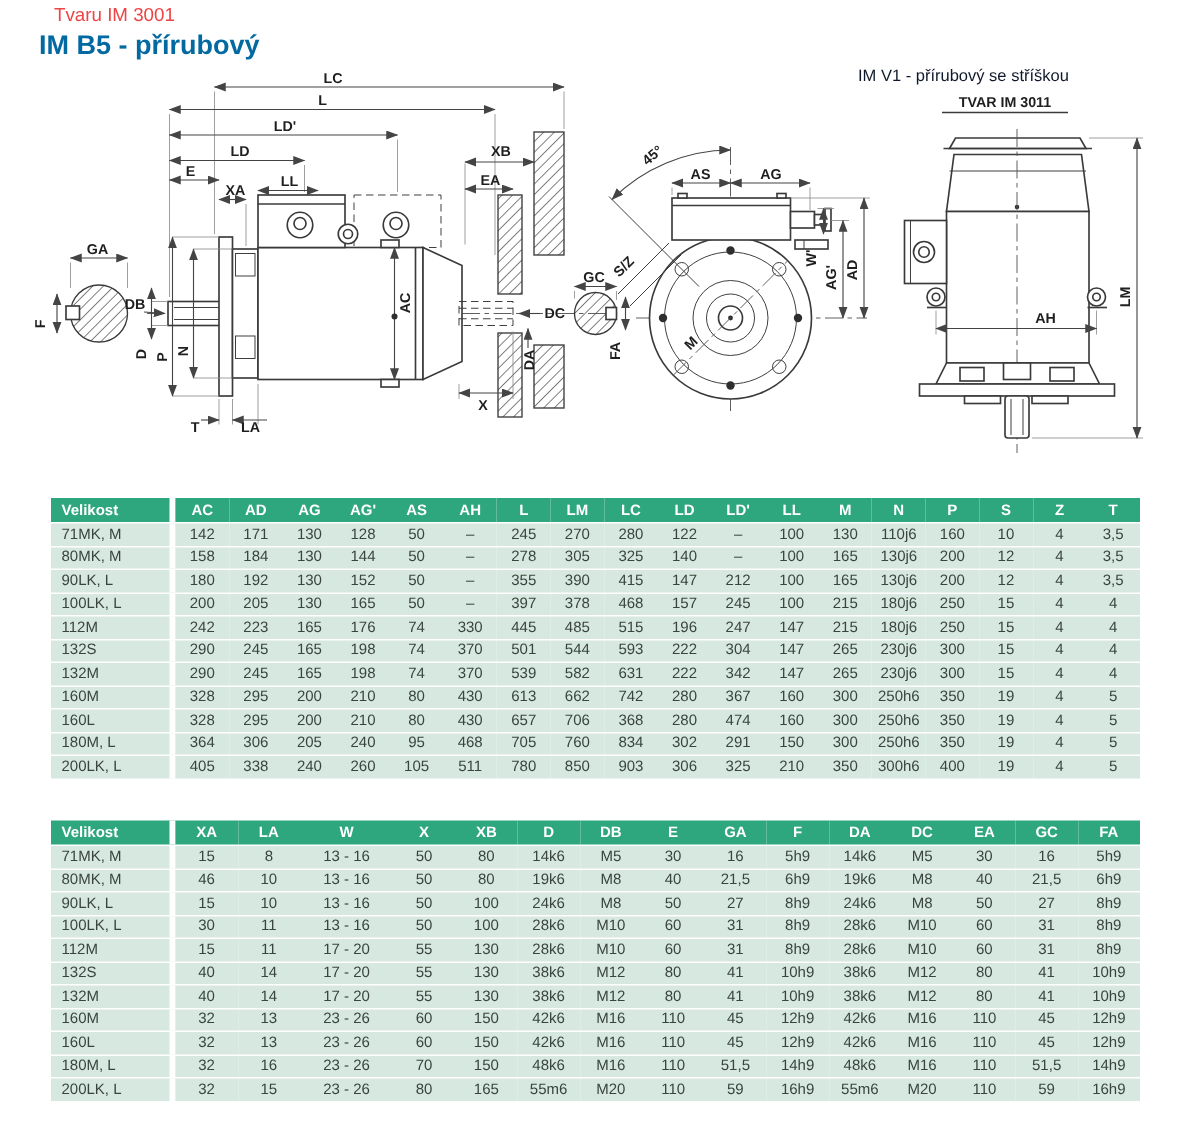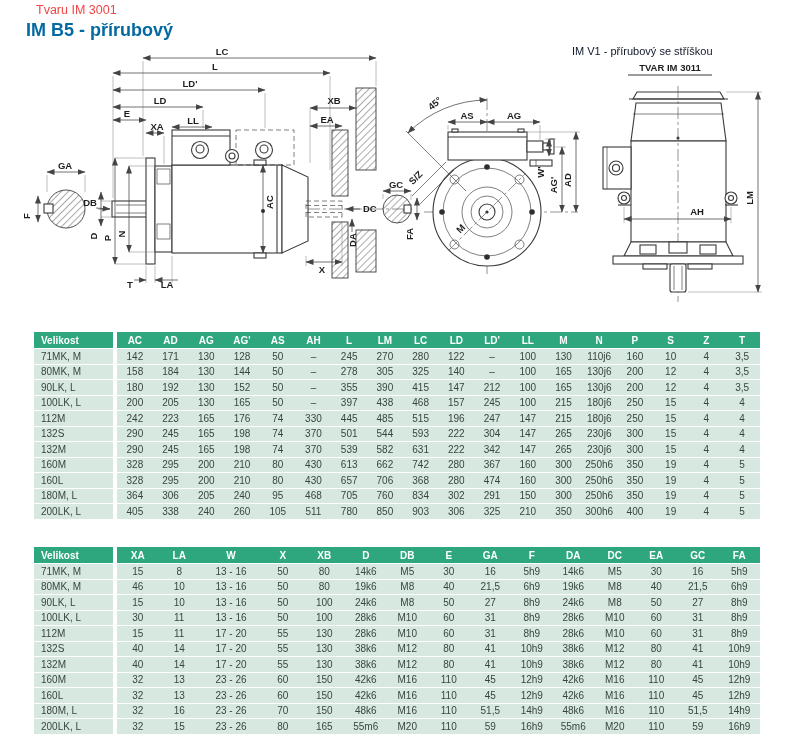--- a/index.html
+++ b/index.html
@@ -364,21 +364,21 @@
         </tr>
         <tr>
           <td>100LK, L</td>
           <td>200</td>
           <td>205</td>
           <td>130</td>
           <td>165</td>
           <td>50</td>
           <td>–</td>
           <td>397</td>
-          <td>438</td>
+          <td>378</td>
           <td>468</td>
           <td>157</td>
           <td>245</td>
           <td>100</td>
           <td>215</td>
           <td>180j6</td>
           <td>250</td>
           <td>15</td>
           <td>4</td>
           <td>4</td>

